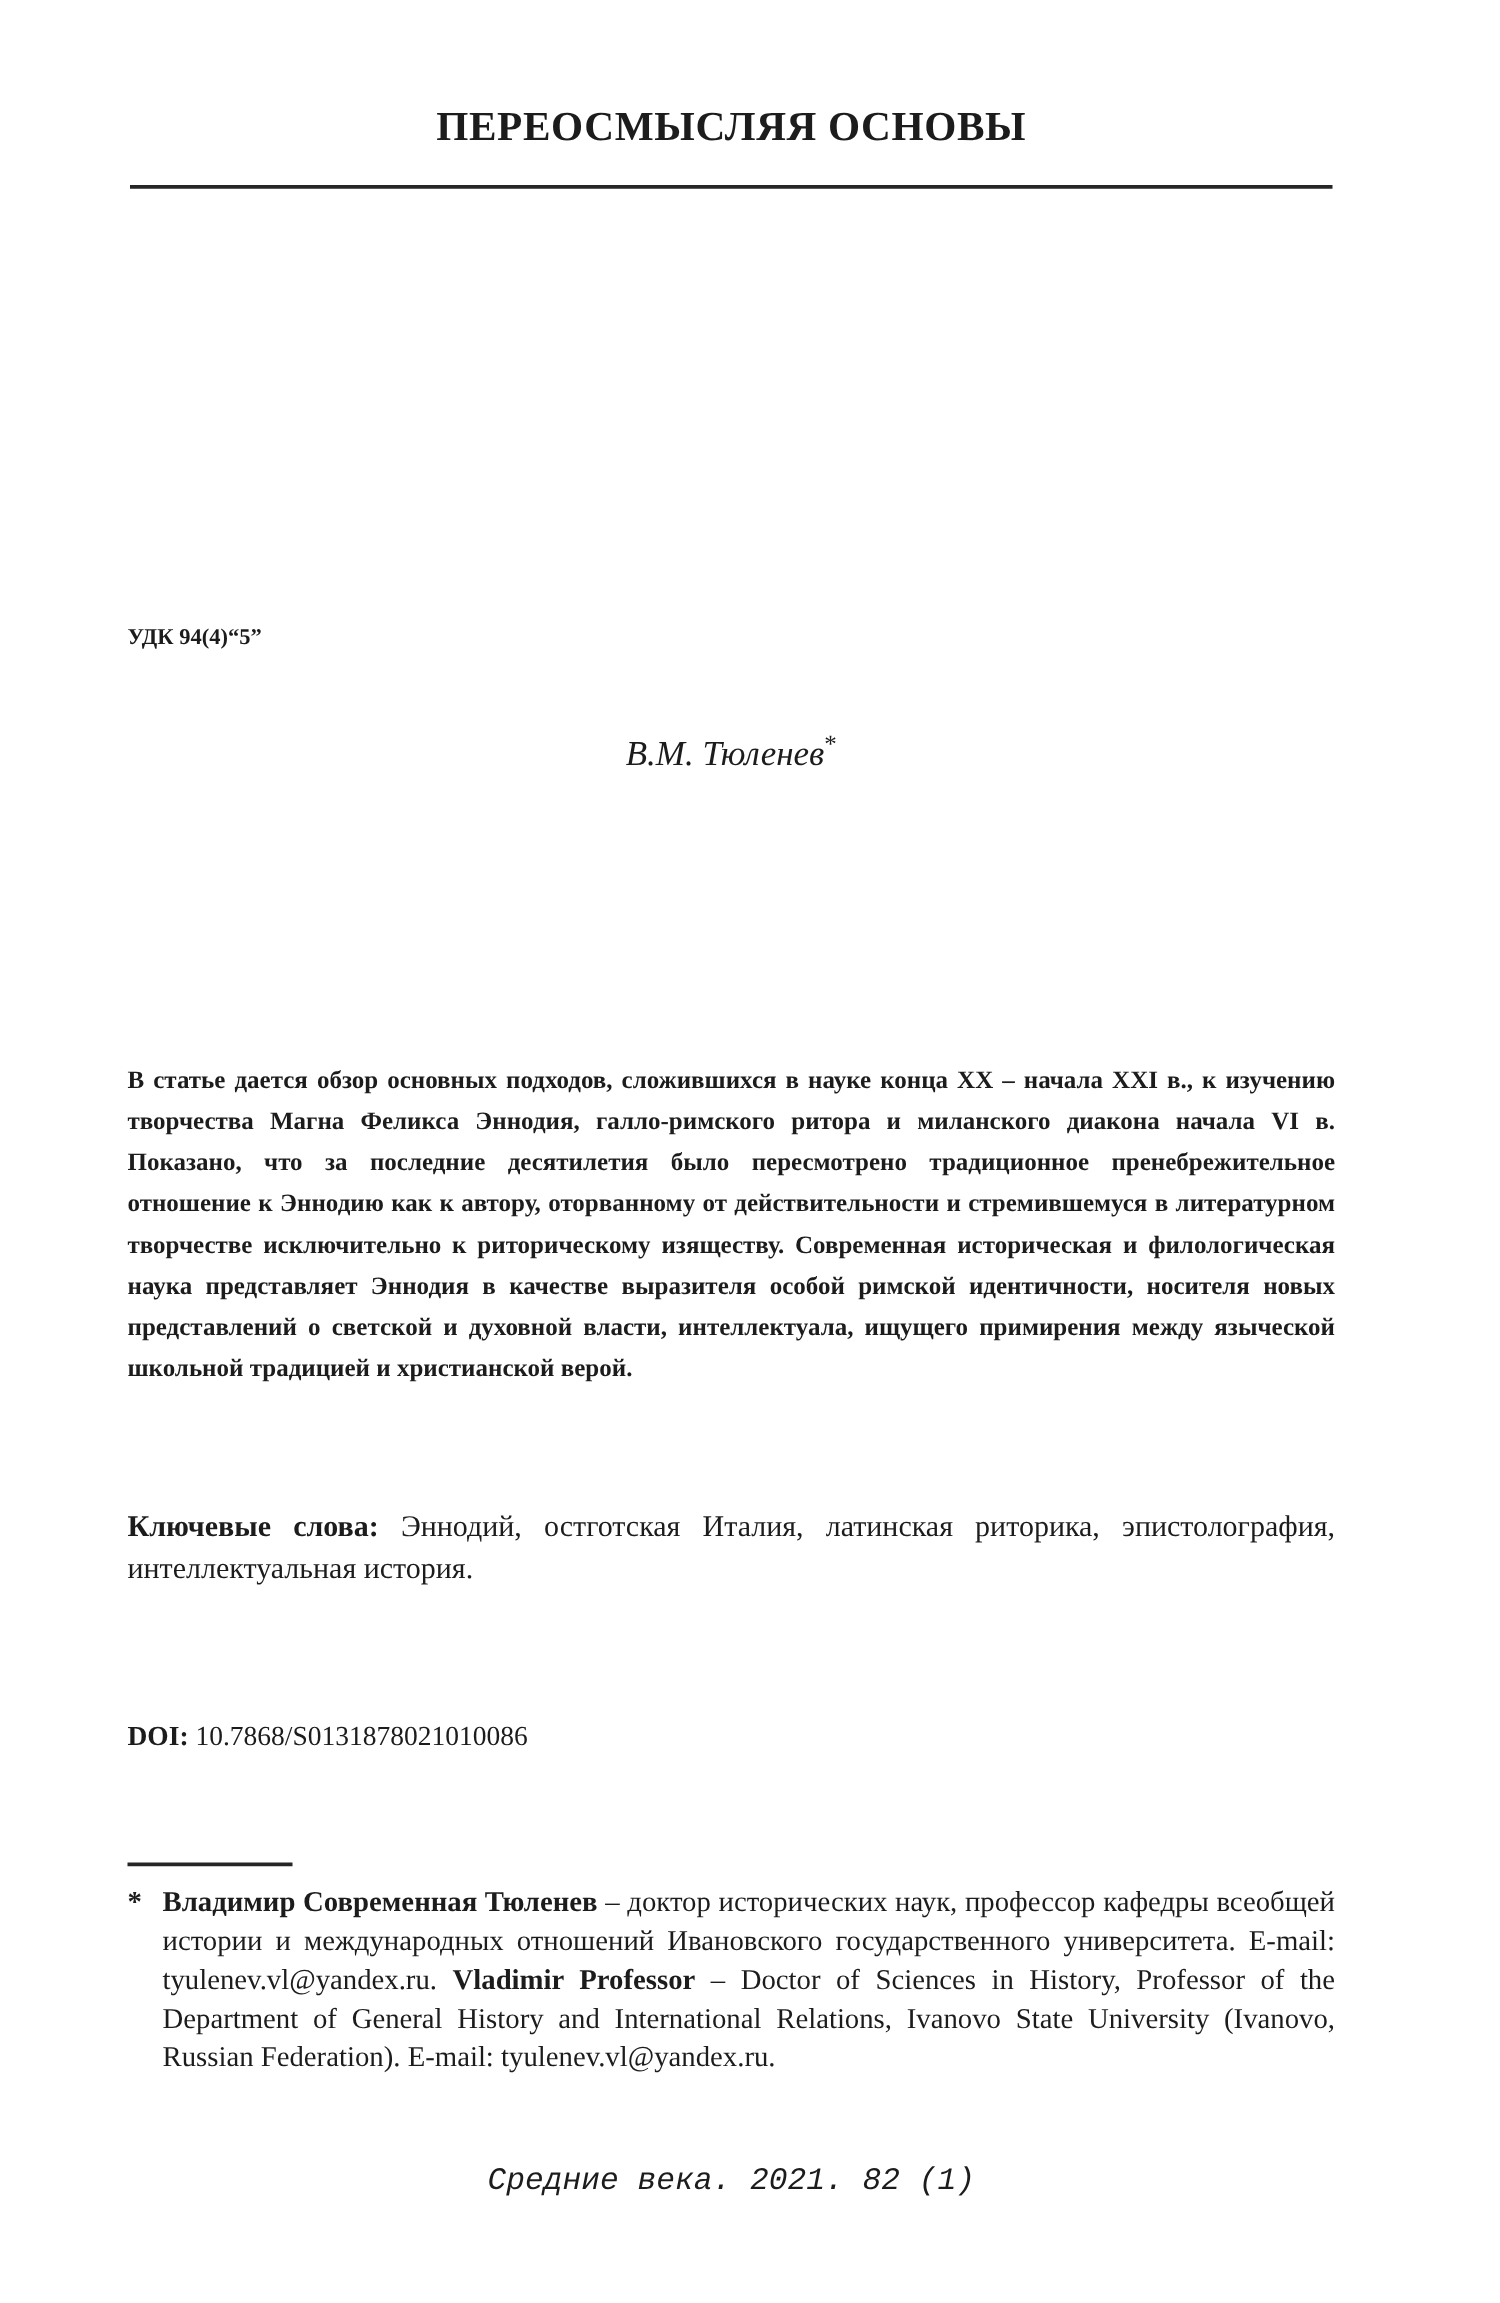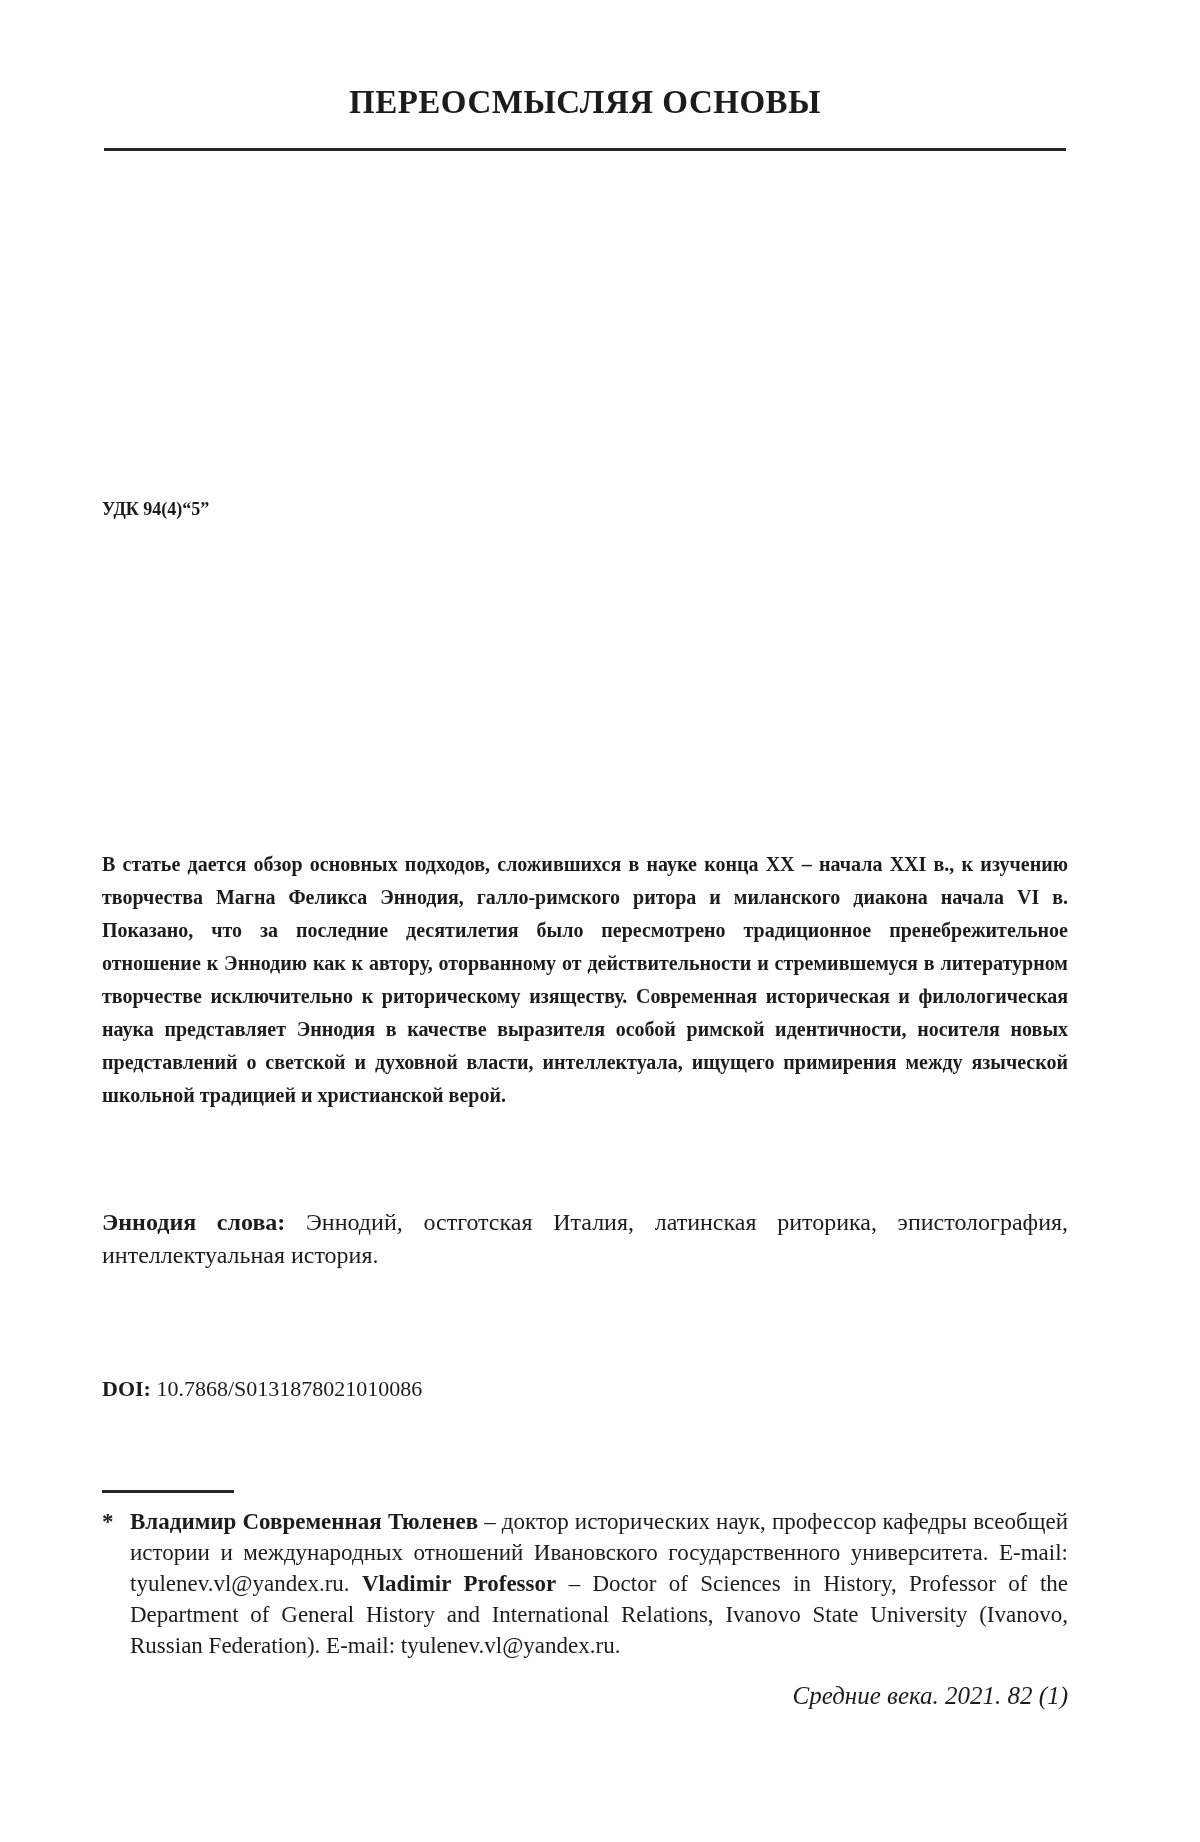--- a/index.html
+++ b/index.html
@@ -97,43 +97,45 @@
     padding-left: 28px;
     position: relative;
   }
   .footnote .fn-marker {
     position: absolute;
     left: 0;
     top: 0;
     font-weight: bold;
   }
   .journal-footer {
-    top: 1682px;
-    text-align: right;
+    top: 1730px;
+    text-align: center;
     font-size: 25px;
     font-style: italic;
+    font-family: Liberation Mono, monospace;
   }
 </style>
 </head>
 <body>
 
 <div class="page">
 
   <div class="content-col running-head">ПЕРЕОСМЫСЛЯЯ ОСНОВЫ</div>
 
   <div class="head-rule"></div>
 
   <div class="content-col udc">УДК 94(4)“5”</div>
 
+  <div class="content-col author-line"><span>В.М. Тюленев</span><sup>*</sup></div>
 
 
   <div class="content-col abstract">В статье дается обзор основных подходов, сложившихся в науке конца XX – начала XXI в., к изучению творчества Магна Феликса Эннодия, галло-римского ритора и миланского диакона начала VI в. Показано, что за последние десятилетия было пересмотрено традиционное пренебрежительное отношение к Эннодию как к автору, оторванному от действительности и стремившемуся в литературном творчестве исключительно к риторическому изяществу. Современная историческая и филологическая наука представляет Эннодия в качестве выразителя особой римской идентичности, носителя новых представлений о светской и духовной власти, интеллектуала, ищущего примирения между языческой школьной традицией и христианской верой.</div>
 
   <div class="content-col keywords">
-    <b class="inline-label">Эннодия слова:</b>
+    <b class="inline-label">Ключевые слова:</b>
     <span>Эннодий, остготская Италия, латинская риторика, эпистолография, интеллектуальная история.</span>
   </div>
 
   <div class="content-col doi-line">
     <b class="inline-label">DOI:</b>
     <span>10.7868/S0131878021010086</span>
   </div>
 
   <div class="footnote-rule"></div>
 

